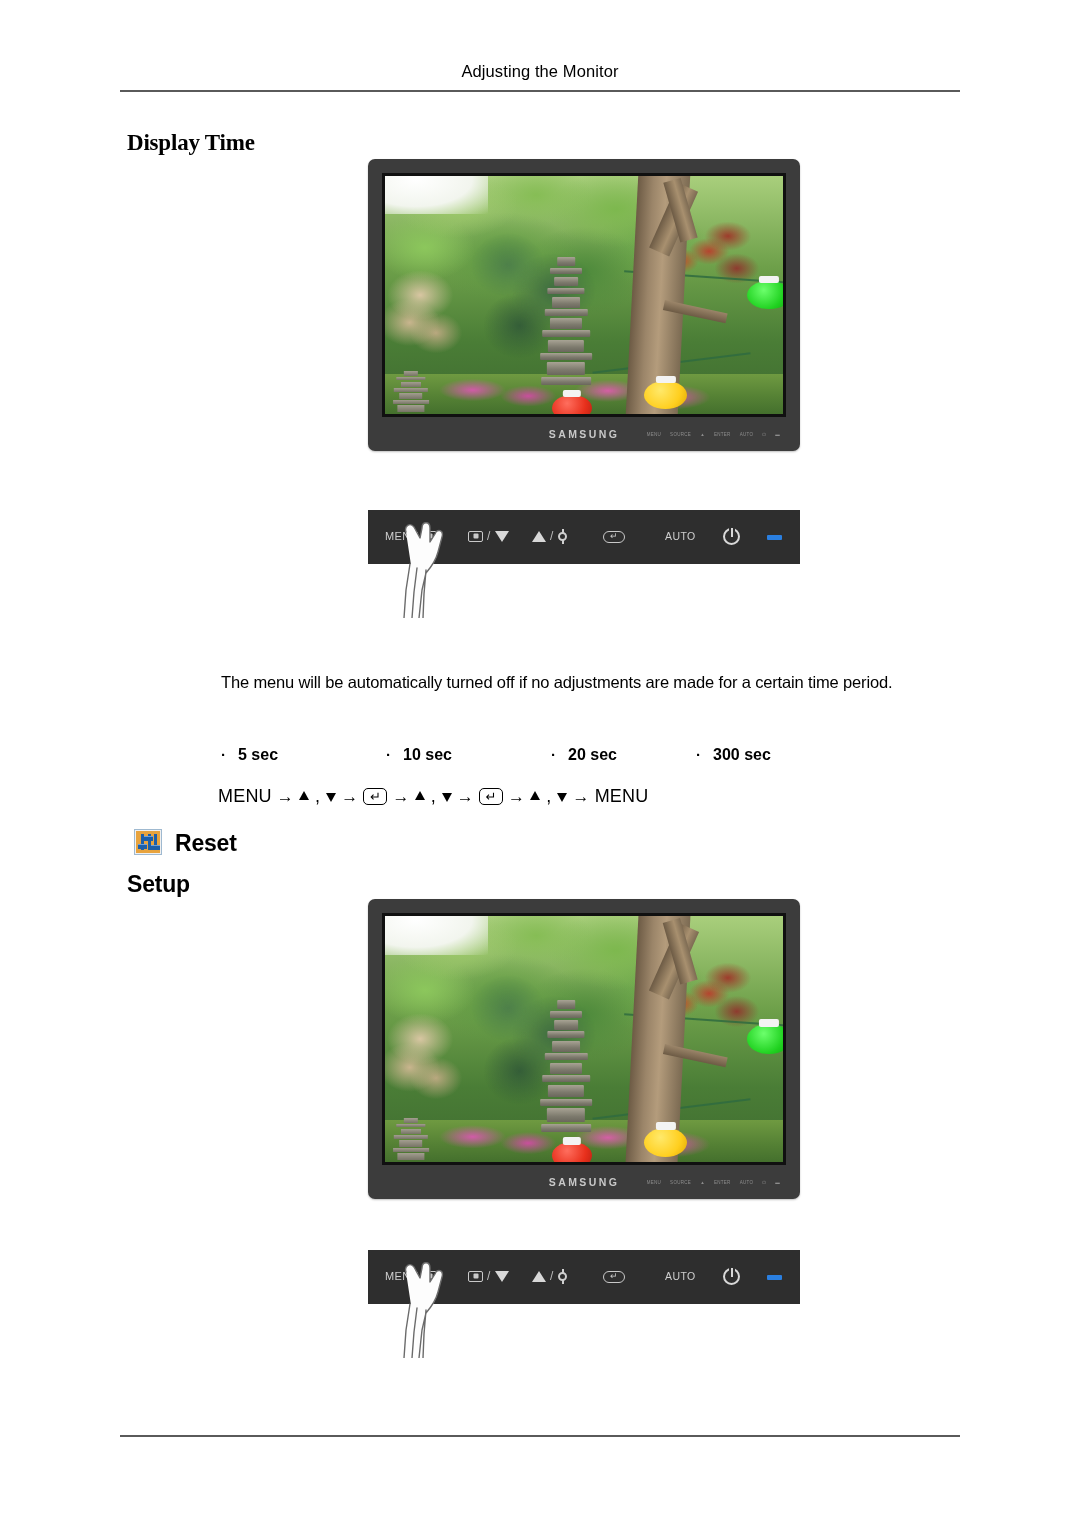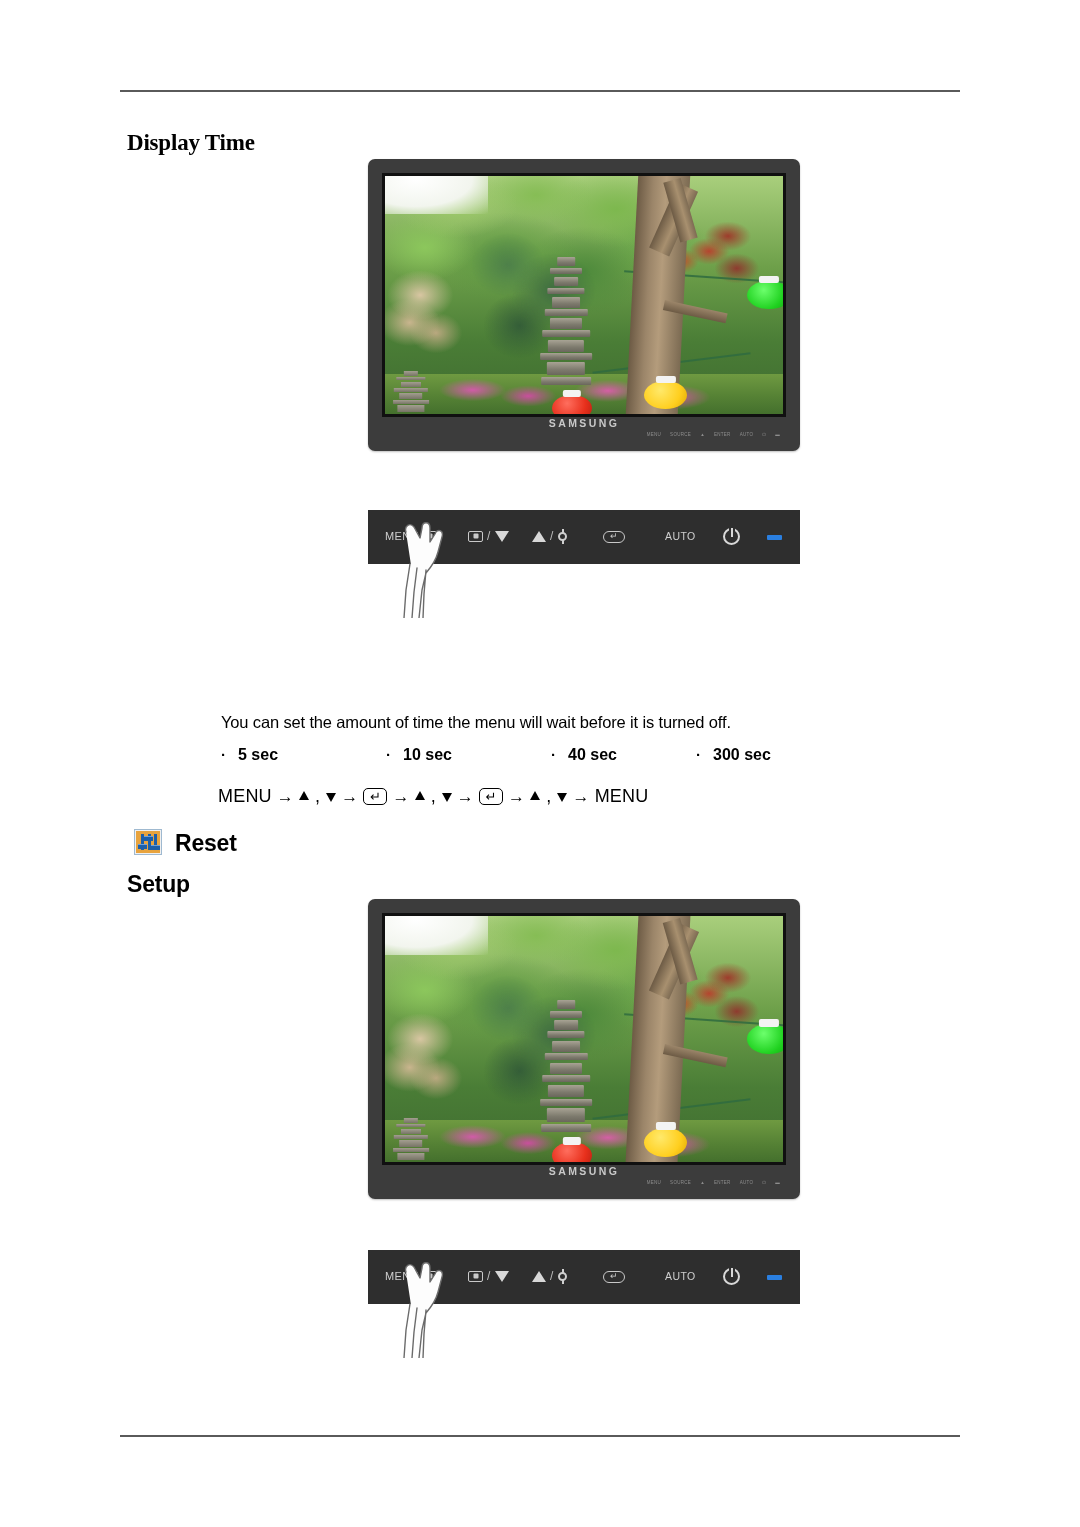--- a/index.html
+++ b/index.html
@@ -206,21 +206,21 @@
   }
   .lantern-green  { background: radial-gradient(circle at 38% 32%, #6cff6c, #1fd11f 60%, #12a012 100%); }
   .lantern-yellow { background: radial-gradient(circle at 38% 32%, #ffe96b, #ffcf1f 60%, #e0a800 100%); }
   .lantern-red    { background: radial-gradient(circle at 38% 32%, #ff6e5e, #e8301c 60%, #b81f10 100%); }
 
   
   .bezel-bottom {
     height: 34px;
     position: relative;
     display: flex;
-    align-items: flex-start;
+    align-items: center;
     justify-content: center;
   }
   .samsung-logo {
     font-size: 10.5px;
     font-weight: bold;
     letter-spacing: 2.4px;
     color: #c9c9c9;
   }
   .bezel-marks {
     position: absolute;
@@ -422,20 +422,21 @@
     width: 840px;
     height: 2px;
     background: #5a5a5a;
   }
 </style>
 </head>
 <body>
 
 <div class="page">
 
+  <div class="header">Adjusting the Monitor</div>
   <div class="header-rule"></div>
 
   <div class="h1" id="title-display-time">Display Time</div>
 
   <div class="monitor" id="monitor-1">
     <div class="screen">
       <div class="scene">
         <div class="canopy"></div>
         <div class="sky"></div>
         <div class="conifer"></div>
@@ -522,34 +523,34 @@
     <div class="cp-btn cp-led">
       <span class="ico-led"></span>
     </div>
     <svg class="hand" viewBox="0 0 72 100">
       <path d="M20 14 C18 8 24 4 28 9 L34 20 L36 10 C36 3 44 3 44 10 L44 24 L49 16
                C51 10 58 12 56 19 L52 34 C50 42 46 48 40 55 L36 72 L33 100
                M24 46 L20 72 L18 100 M31 50 L28 74 L26 100 M40 52 L38 76 L37 100" fill="#fdfdfd" stroke="#6b6b6b" stroke-width="1.4" stroke-linejoin="round" stroke-linecap="round"></path>
     </svg>
   </div>
 
-  <div class="para" id="para-2">You can set the amount of time the menu will wait before it is turned off.</div>
+  <div class="para" id="para-1">The menu will be automatically turned off if no adjustments are made for a certain time period.</div>
 
   <div class="bullet-row">
     <div class="bullet-item bi-0">
       <span class="dot">·</span>
       <span>5 sec</span>
     </div>
     <div class="bullet-item bi-1">
       <span class="dot">·</span>
       <span>10 sec</span>
     </div>
     <div class="bullet-item bi-2">
       <span class="dot">·</span>
-      <span>40 sec</span>
+      <span>20 sec</span>
     </div>
     <div class="bullet-item bi-3">
       <span class="dot">·</span>
       <span>300 sec</span>
     </div>
   </div>
 
   <div class="nav-path">
     <span>MENU</span>
     <span class="arrow">→</span>

